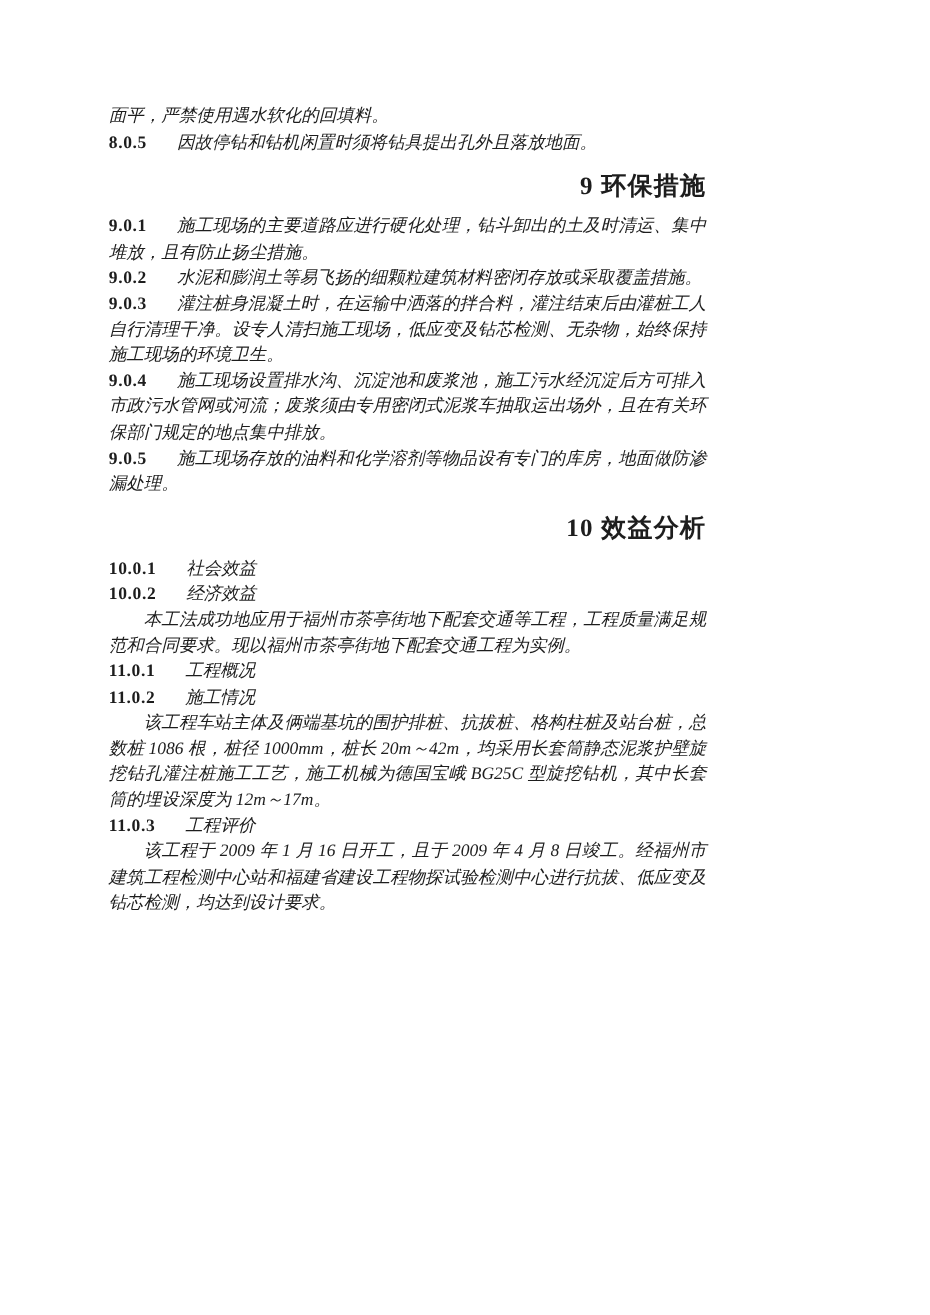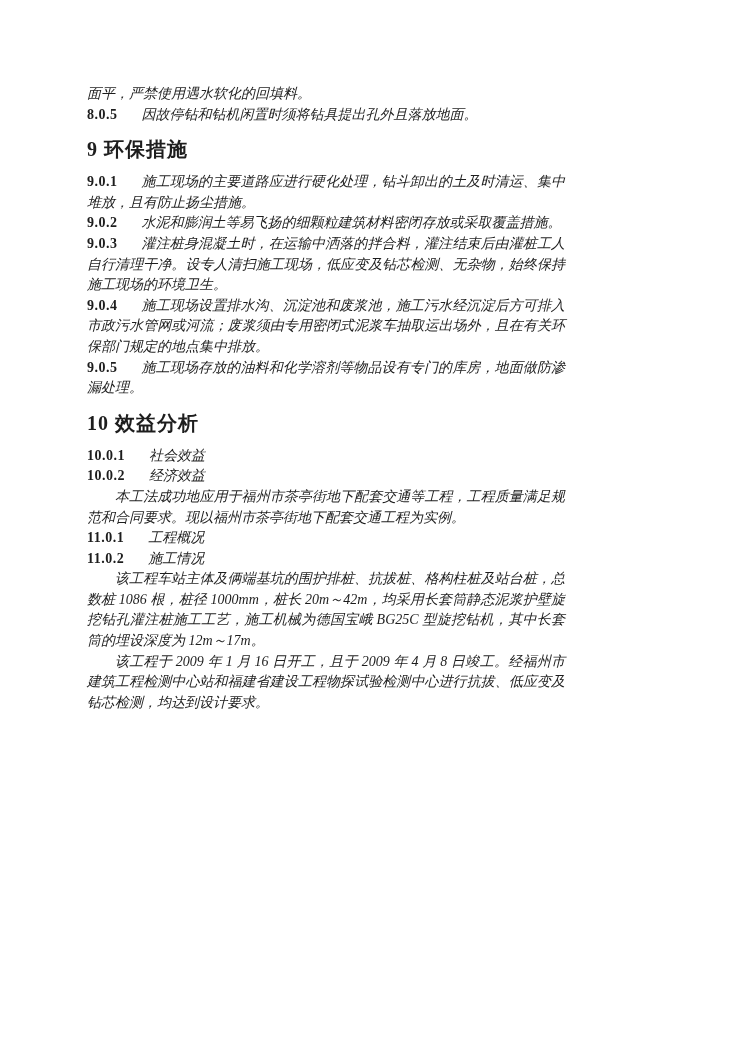--- a/index.html
+++ b/index.html
@@ -36,21 +36,21 @@
     font-style: normal;
     margin-right: 24px;
     letter-spacing: 0.5px;
   }
   h2.h {
     margin: 11px 0 9px 0;
     font-size: 20px;
     line-height: 27px;
     font-weight: bold;
     font-style: normal;
-    text-align: left;
+    text-align: right;
     letter-spacing: 1px;
   }
 </style>
 </head>
 <body>
 
 <div class="page">
   <div class="body-text">
 
     <p class="line">面平，严禁使用遇水软化的回填料。</p>
@@ -80,17 +80,18 @@
 
     <p class="line ind">本工法成功地应用于福州市茶亭街地下配套交通等工程，工程质量满足规范和合同要求。现以福州市茶亭街地下配套交通工程为实例。</p>
 
     <p class="line"><b class="num">11.0.1</b><span>工程概况</span></p>
 
 
     <p class="line"><b class="num">11.0.2</b><span>施工情况</span></p>
 
     <p class="line ind">该工程车站主体及俩端基坑的围护排桩、抗拔桩、格构柱桩及站台桩，总数桩 1086 根，桩径 1000mm，桩长 20m～42m，均采用长套筒静态泥浆护壁旋挖钻孔灌注桩施工工艺，施工机械为德国宝峨 BG25C 型旋挖钻机，其中长套筒的埋设深度为 12m～17m。</p>
 
+    <p class="line"><b class="num">11.0.3</b><span>工程评价</span></p>
 
     <p class="line ind">该工程于 2009 年 1 月 16 日开工，且于 2009 年 4 月 8 日竣工。经福州市建筑工程检测中心站和福建省建设工程物探试验检测中心进行抗拔、低应变及钻芯检测，均达到设计要求。</p>
 
   </div>
 </div>
 
 </body></html>

